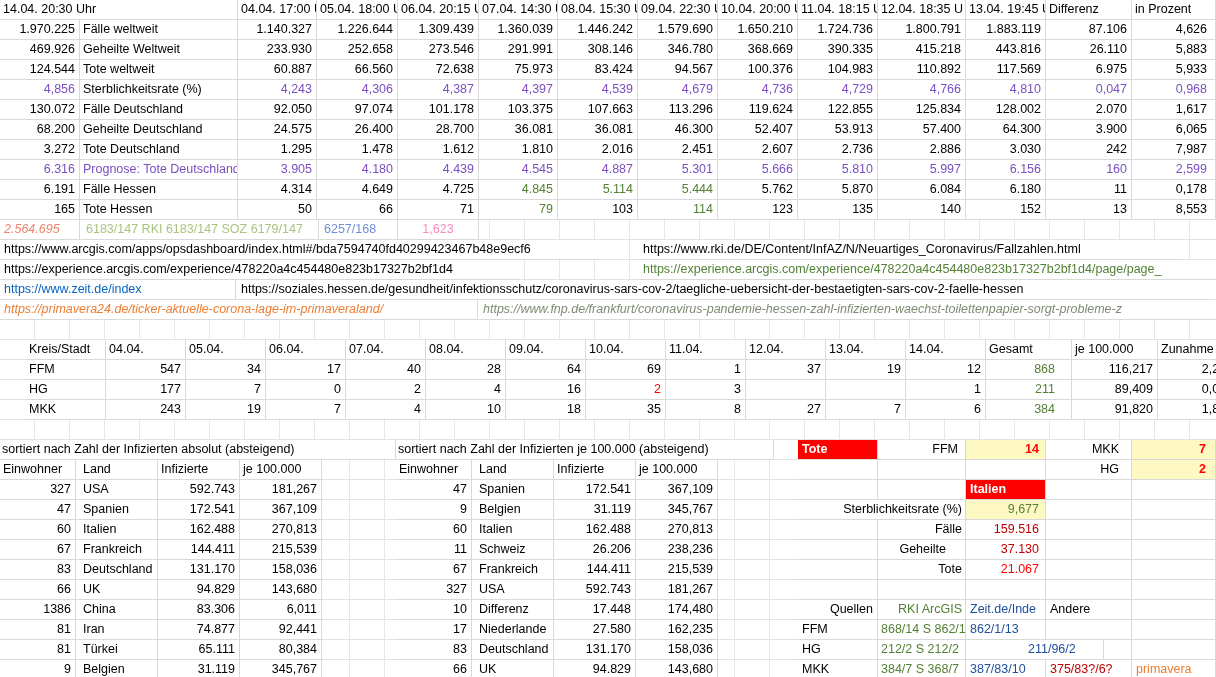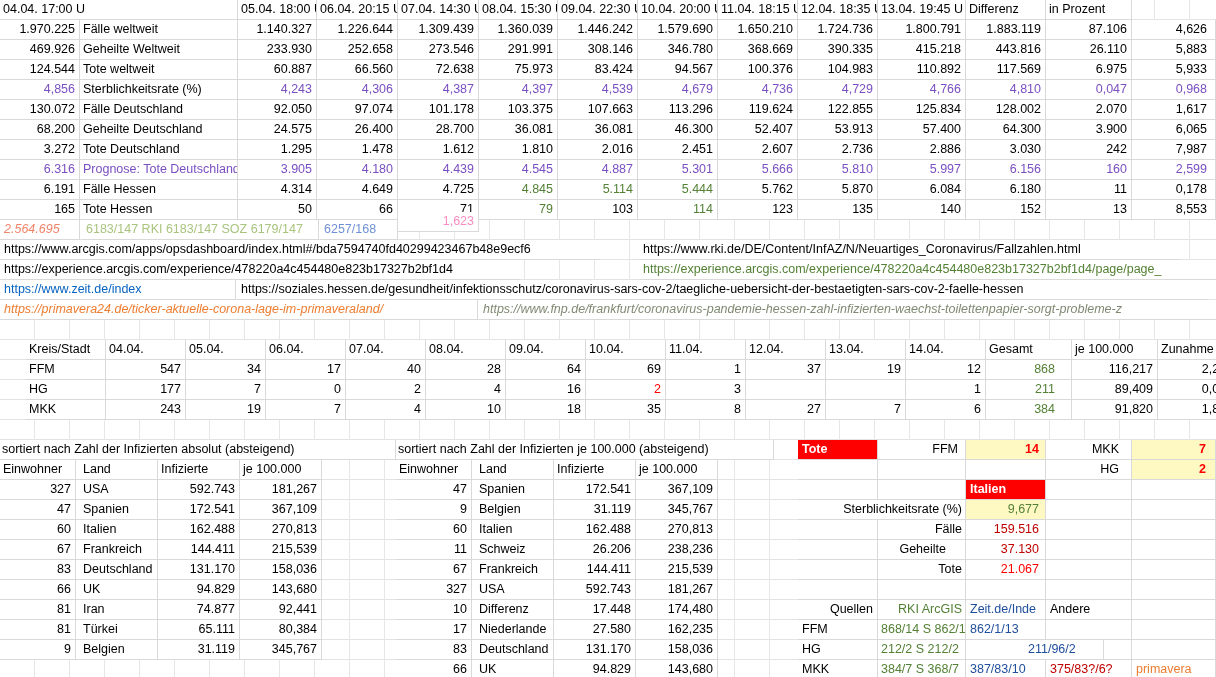--- a/index.html
+++ b/index.html
@@ -92,20 +92,21 @@
     background-image:
       linear-gradient(to right, transparent 0 79px, #d9d9d9 79px 80px, transparent 80px 167px, #d9d9d9 167px 168px,
         transparent 168px 247px, #d9d9d9 247px 248px, transparent 248px 333px, #d9d9d9 333px 334px, transparent 334px 417px, #d9d9d9 417px 418px),
       repeating-linear-gradient(to bottom, transparent 0 19px, #d9d9d9 19px 20px);}
 </style>
 </head>
 <body>
 
 <div class="ttab">
   <div class="trow thead">
+    <span class="c l">14.04. 20:30 Uhr</span>
     <span class="c l">04.04. 17:00 U</span>
     <span class="c l">05.04. 18:00 U</span>
     <span class="c l">06.04. 20:15 U</span>
     <span class="c l">07.04. 14:30 U</span>
     <span class="c l">08.04. 15:30 U</span>
     <span class="c l">09.04. 22:30 U</span>
     <span class="c l">10.04. 20:00 U</span>
     <span class="c l">11.04. 18:15 U</span>
     <span class="c l">12.04. 18:35 U</span>
     <span class="c l">13.04. 19:45 U</span>
@@ -282,21 +283,21 @@
         <span class="c r">152</span>
         <span class="c r">13</span>
         <span class="c r">8,553</span>
       </div>
     </div>
 </div>
 
 <span class="cx salmon it" style="left:0;top:220px;width:80px;text-align:left">2.564.695</span>
 <span class="cx ltgreen nob" style="left:82px;top:220px;width:237px;border-right:1px solid #d9d9d9">6183/147 RKI 6183/147 SOZ 6179/147</span>
 <span class="cx ltblue" style="left:320px;top:220px;width:78px">6257/168</span>
-<span class="cx pink" style="left:398px;top:212px;width:81px;text-align:right">1,623</span>
+<span class="cx pink" style="left:398px;top:220px;width:81px;text-align:center">1,623</span>
 
 <span class="cx" style="left:0;top:240px;width:600px;border-right:none">https://www.arcgis.com/apps/opsdashboard/index.html#/bda7594740fd40299423467b48e9ecf6</span>
 <span class="cx" style="left:639px;top:240px;width:540px;border-right:none">https://www.rki.de/DE/Content/InfAZ/N/Neuartiges_Coronavirus/Fallzahlen.html</span>
 <span class="cx" style="left:0;top:260px;width:520px;border-right:none">https://experience.arcgis.com/experience/478220a4c454480e823b17327b2bf1d4</span>
 <span class="cx green" style="left:639px;top:260px;width:577px;border-right:none">https://experience.arcgis.com/experience/478220a4c454480e823b17327b2bf1d4/page/page_</span>
 <span class="cx linkblue" style="left:0;top:280px;width:236px">https://www.zeit.de/index</span>
 <span class="cx" style="left:237px;top:280px;width:970px;border-right:none">https://soziales.hessen.de/gesundheit/infektionsschutz/coronavirus-sars-cov-2/taegliche-uebersicht-der-bestaetigten-sars-cov-2-faelle-hessen</span>
 <span class="cx orange it" style="left:0;top:300px;width:478px">https://primavera24.de/ticker-aktuelle-corona-lage-im-primaveraland/</span>
 <span class="cx grgreen it" style="left:479px;top:300px;width:737px;border-right:none">https://www.fnp.de/frankfurt/coronavirus-pandemie-hessen-zahl-infizierten-waechst-toilettenpapier-sorgt-probleme-z</span>
 
@@ -421,20 +422,26 @@
         <span class="c r">158,036</span>
       </div>
 
       <div class="trow">
         <span class="c r">66</span>
         <span class="c l">UK</span>
         <span class="c r">94.829</span>
         <span class="c r">143,680</span>
       </div>
 
+      <div class="trow">
+        <span class="c r">1386</span>
+        <span class="c l">China</span>
+        <span class="c r">83.306</span>
+        <span class="c r">6,011</span>
+      </div>
 
       <div class="trow">
         <span class="c r">81</span>
         <span class="c l">Iran</span>
         <span class="c r">74.877</span>
         <span class="c r">92,441</span>
       </div>
 
       <div class="trow">
         <span class="c r">81</span>

